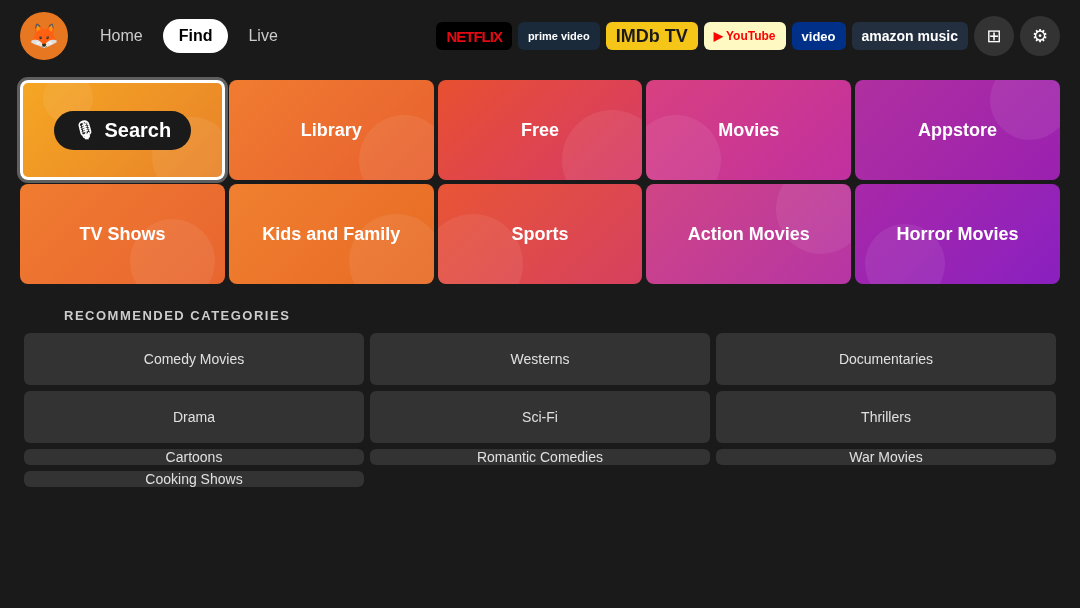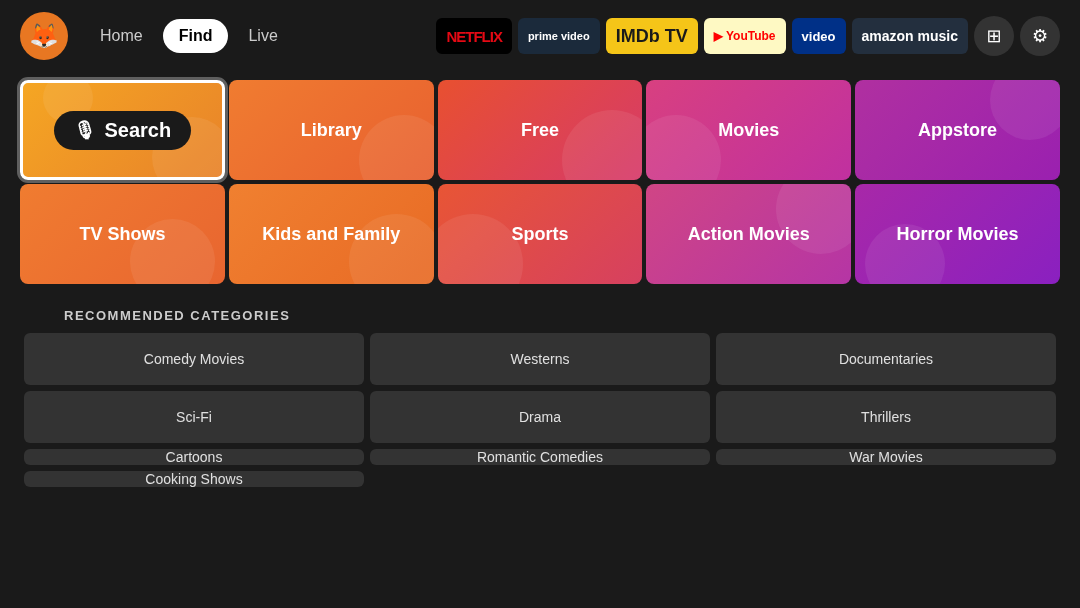--- a/index.html
+++ b/index.html
@@ -50,21 +50,21 @@
       color: black;
       font-weight: bold;
     }
     .service-icons {
       display: flex;
       gap: 6px;
       margin-left: auto;
       align-items: center;
     }
     .service-icon {
-      height: 36px;
+      height: 28px;
       border-radius: 6px;
       display: flex;
       align-items: center;
       justify-content: center;
       padding: 0 10px;
       font-weight: bold;
       font-size: 13px;
       cursor: pointer;
     }
     .svc-netflix { background: black; color: #e50914; font-size: 15px; font-weight: 900; letter-spacing: -1px; }
@@ -272,22 +272,22 @@
     </div>
 
   </div>
 
   <div class="recommended-section">
     <div class="recommended-title">RECOMMENDED CATEGORIES</div>
     <div class="recommended-grid" id="rec-grid">
     <div class="rec-tile">Comedy Movies</div>
         <div class="rec-tile">Westerns</div>
         <div class="rec-tile">Documentaries</div>
+        <div class="rec-tile">Drama</div>
         <div class="rec-tile">Sci-Fi</div>
-        <div class="rec-tile">Drama</div>
         <div class="rec-tile">Thrillers</div>
         <div class="rec-tile">Cartoons</div>
         <div class="rec-tile">Romantic Comedies</div>
         <div class="rec-tile">War Movies</div>
         <div class="rec-tile">Cooking Shows</div>
       </div>
   </div>
 
 </div>
 

